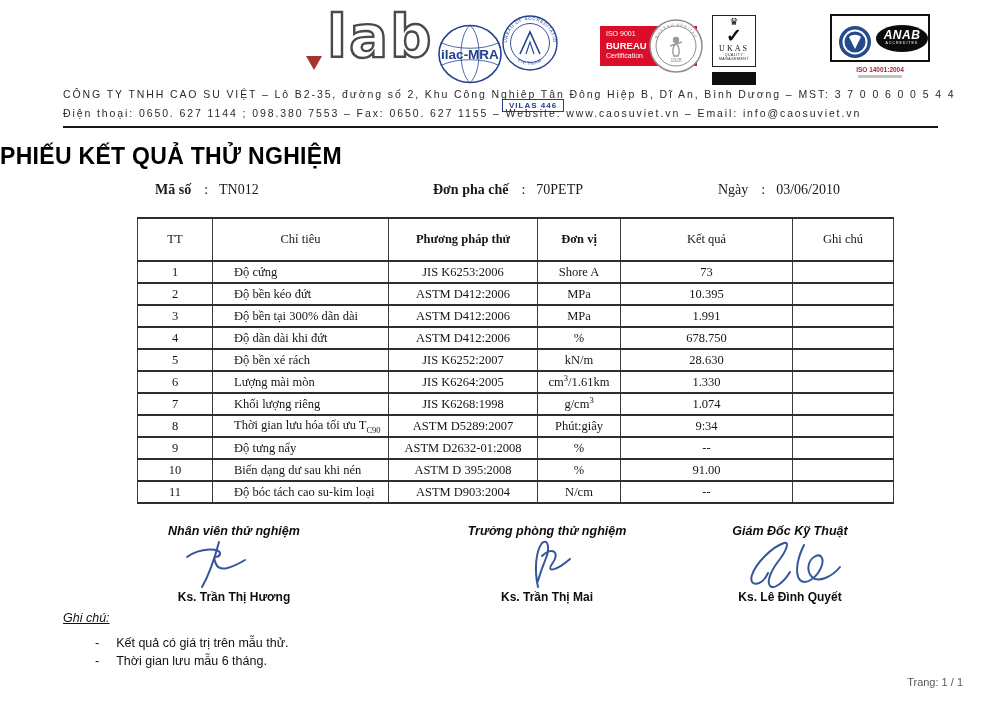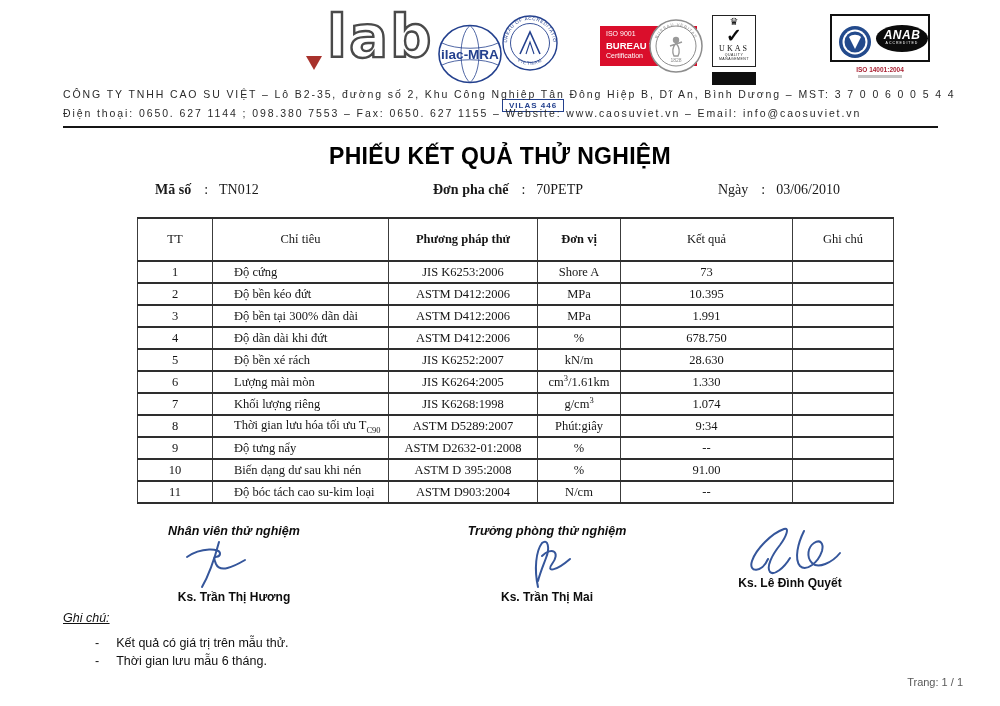--- a/index.html
+++ b/index.html
@@ -54,21 +54,21 @@
   .anab-sub{font-size:3.5px;letter-spacing:1px;line-height:5px;}
   .bsi .iso-line{margin-top:4px;text-align:center;font-size:6.5px;font-weight:bold;color:#a23;}
   .bsi .tiny-line{margin:2px auto 0;width:44px;height:3px;background:#c2c2c2;}
 
   
   .company{position:absolute;left:63px;top:85px;width:920px;font-family:"Liberation Sans",sans-serif;
            font-size:10.5px;color:#2a2a2a;letter-spacing:1.9px;white-space:nowrap;line-height:19px;}
   .rule{position:absolute;left:63px;top:126px;width:875px;height:2px;background:#151515;}
 
   
-  .doc-title{position:absolute;left:0;top:143px;width:100%;text-align:center;
+  .doc-title{position:absolute;left:0;top:143px;width:100%;
              font-family:"Liberation Sans",sans-serif;font-weight:bold;font-size:23px;color:#000;letter-spacing:0.3px;}
   .field{position:absolute;top:182px;font-size:14px;white-space:nowrap;}
   .f1{left:155px}.f2{left:433px}.f3{left:718px}
   .field .lbl-b{font-weight:bold;}
   .field .colon{display:inline-block;margin:0 11px 0 13px;}
 
   
   .results-table{position:absolute;left:137px;top:217px;width:756px;border-collapse:collapse;
                  table-layout:fixed;font-size:12.5px;color:#161616;}
   .results-table th,.results-table td{border-left:1px solid #3c3c3c;border-right:1px solid #3c3c3c;
@@ -327,20 +327,21 @@
     <div class="role">Trưởng phòng thử nghiệm</div>
     <svg width="130" height="50" viewBox="0 0 130 50">
       <g fill="none" stroke="#35569b" stroke-width="2" stroke-linecap="round">
         <path d="M56,48 C52,30 54,12 60,4 C66,-1 68,9 64,19 C61,27 58,34 56,42"></path>
         <path d="M60,17 C70,7 79,13 70,25 C64,33 73,33 88,20"></path>
       </g>
     </svg>
     <div class="name">Ks. Trần Thị Mai</div>
   </div>
   <div class="sig s3">
+    <div class="role">Giám Đốc Kỹ Thuật</div>
     <svg width="140" height="50" viewBox="0 0 140 50">
       <g fill="none" stroke="#35569b" stroke-width="2" stroke-linecap="round">
         <path d="M48,34 C42,48 28,48 32,36 C36,24 52,8 64,4 C70,2 66,12 60,20 C52,30 46,42 50,47 C54,51 64,43 70,33"></path>
         <path d="M84,6 C78,18 74,34 80,41 C86,47 98,38 102,26 C104,18 100,14 94,18 C88,22 86,32 92,38 C98,44 112,38 120,28"></path>
       </g>
     </svg>
     <div class="name">Ks. Lê Đình Quyết</div>
   </div>
 
   <div class="notes">

